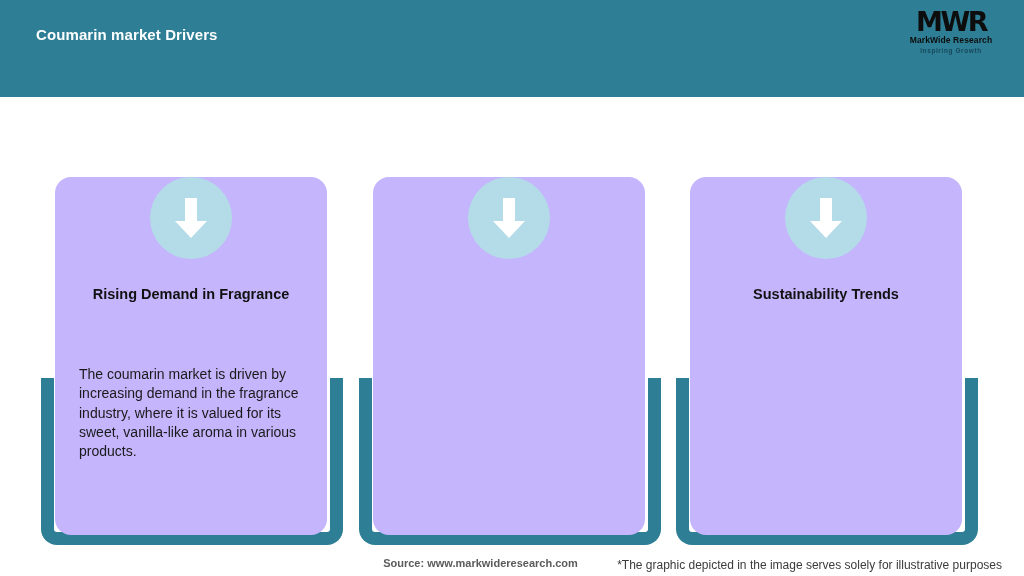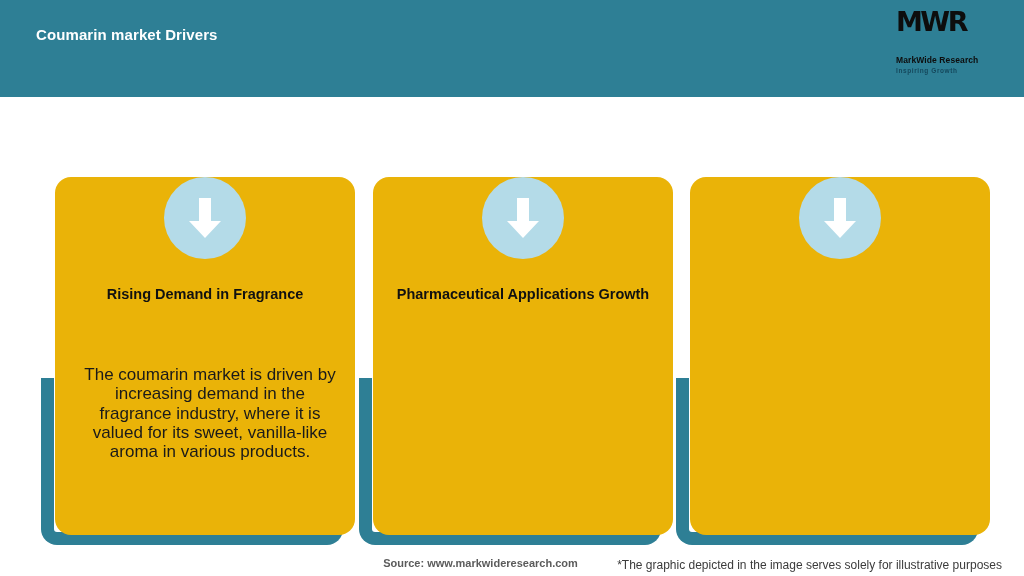--- a/index.html
+++ b/index.html
@@ -34,38 +34,38 @@
     letter-spacing: 0.1px;
   }
 
   
   #logo {
     position: absolute;
     right: 18px;
     top: 8px;
     width: 110px;
     height: 50px;
+    text-align: center;
   }
   #logo-mark {
     display: block;
     font-size: 27px;
     font-weight: bold;
     color: #0d0d0d;
     letter-spacing: -2.5px;
     line-height: 27px;
     font-family: "DejaVu Sans", sans-serif;
   }
   #logo-name {
     display: block;
     font-size: 8.5px;
     font-weight: bold;
     color: #0d0d0d;
     line-height: 11px;
     letter-spacing: 0.1px;
-    margin-top: 20px;
   }
   #logo-tagline {
     display: block;
     font-size: 6.5px;
     font-weight: bold;
     color: #15485c;
     line-height: 9px;
     letter-spacing: 0.6px;
   }
 
@@ -90,23 +90,23 @@
     border-bottom: 13px solid #2e7f95;
     border-bottom-left-radius: 16px;
     border-bottom-right-radius: 16px;
     box-sizing: border-box;
   }
 
   .card {
     position: absolute;
     left: 18px;
     top: 37px;
-    width: 300px;
+    width: 272px;
     height: 358px;
-    background: #eab308;
+    background: #c4b5fd;
     border-radius: 16px;
     box-sizing: border-box;
     padding: 0 14px;
   }
 
   .icon-badge {
     position: absolute;
     left: 50%;
     top: 0px;
     transform: translateX(-50%);
@@ -132,24 +132,24 @@
     font-weight: bold;
     color: #111111;
     line-height: 21px;
   }
 
   .card-body {
     position: absolute;
     left: 24px;
     right: 14px;
     top: 188px;
-    font-size: 17px;
+    font-size: 14px;
     color: #1a1a1a;
     line-height: 19.3px;
-    text-align: center;
+    text-align: left;
   }
 
   
   #source-text {
     position: absolute;
     left: 0;
     top: 557px;
     width: 961px;
     text-align: center;
     font-size: 11px;
@@ -190,29 +190,29 @@
 </div>
 
 <div class="card-group g1">
   <div class="bracket"></div>
   <div class="card">
     <div class="icon-badge">
       <svg width="40" height="44" viewBox="0 0 40 44" aria-hidden="true">
         <path d="M14 2 H26 V25 H36 L20 42 L4 25 H14 Z" fill="#ffffff"></path>
       </svg>
     </div>
-    <div class="card-title">Pharmaceutical Applications Growth</div>
   </div>
 </div>
 
 <div class="card-group g2">
   <div class="bracket"></div>
   <div class="card">
     <div class="icon-badge">
       <svg width="40" height="44" viewBox="0 0 40 44" aria-hidden="true">
         <path d="M14 2 H26 V25 H36 L20 42 L4 25 H14 Z" fill="#ffffff"></path>
       </svg>
     </div>
+    <div class="card-title">Sustainability Trends</div>
   </div>
 </div>
 
 <div id="source-text">Source: www.markwideresearch.com</div>
 <div id="disclaimer-text">*The graphic depicted in the image serves solely for illustrative purposes</div>
 
 </body></html>

